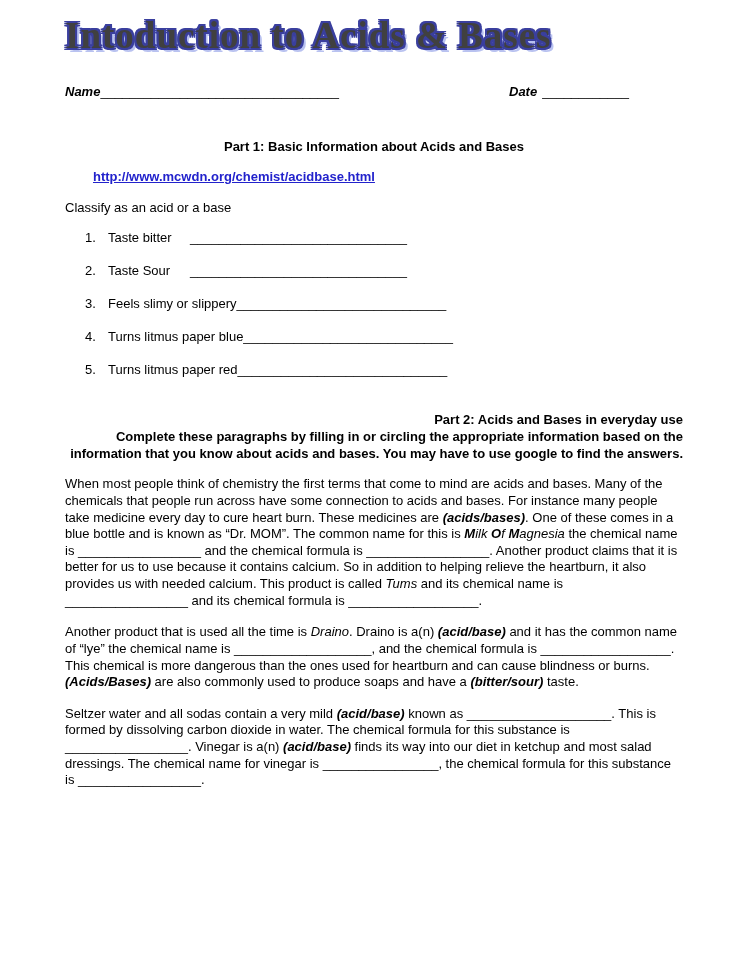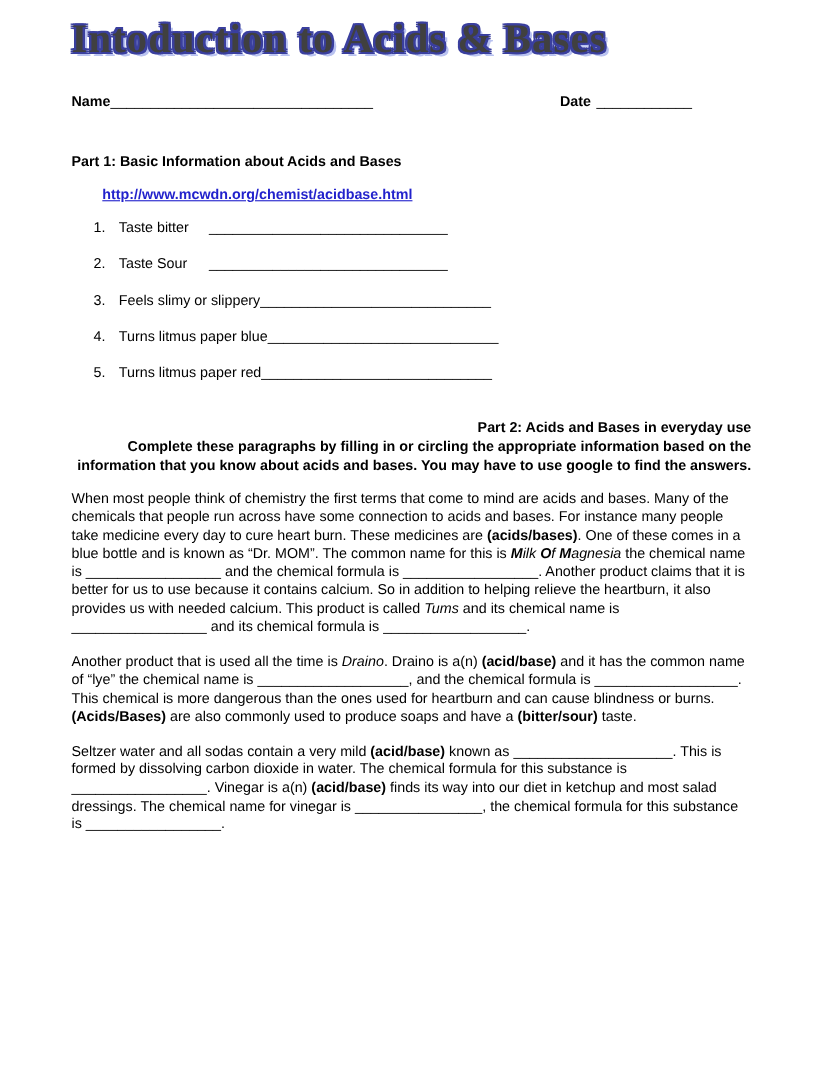--- a/index.html
+++ b/index.html
@@ -32,23 +32,23 @@
       line-height: 1.2;
     }
     .name-date-row {
       position: relative;
       margin-top: 26px;
       height: 17px;
       white-space: nowrap;
     }
     .date-field { position: absolute; left: 444px; top: 0; }
     .date-blank { margin-left: 5px; }
-    .b, .bold { font-weight: bold; }
+    .b, .bold { font-weight: bold; font-style: italic; }
     .i { font-style: italic; }
-    .part1-heading { margin-top: 38px; font-weight: bold; }
+    .part1-heading { margin-top: 38px; font-weight: bold; text-align: center; }
     .link-line { margin-top: 15px; padding-left: 28px; }
     .doc-link {
       color: #2222cc;
       font-weight: bold;
       text-decoration: underline;
       cursor: pointer;
     }
     .classify { margin-top: 16px; }
     .list { margin-top: 15px; padding-left: 20px; }
     .list-item { white-space: nowrap; margin-bottom: 16px; height: 17px; }
@@ -70,20 +70,21 @@
     <span class="name-field"><span class="bold">Name</span><span>_________________________________</span></span>
     <span class="date-field"><span class="bold">Date</span><span class="date-blank">____________</span></span>
   </div>
 
   <div class="part1-heading">Part 1: Basic Information about Acids and Bases</div>
 
   <div class="link-line">
     <a class="doc-link">http://www.mcwdn.org/chemist/acidbase.html</a>
   </div>
 
+  <div class="classify">Classify as an acid or a base</div>
 
   <div class="list">
     <div class="list-item">
       <span class="num">1.</span><span class="item-text t-wide">Taste bitter</span><span class="item-blank">______________________________</span>
     </div>
     <div class="list-item">
       <span class="num">2.</span><span class="item-text t-wide">Taste Sour</span><span class="item-blank">______________________________</span>
     </div>
     <div class="list-item">
       <span class="num">3.</span><span class="item-text">Feels slimy or slippery</span><span class="item-blank">_____________________________</span>

